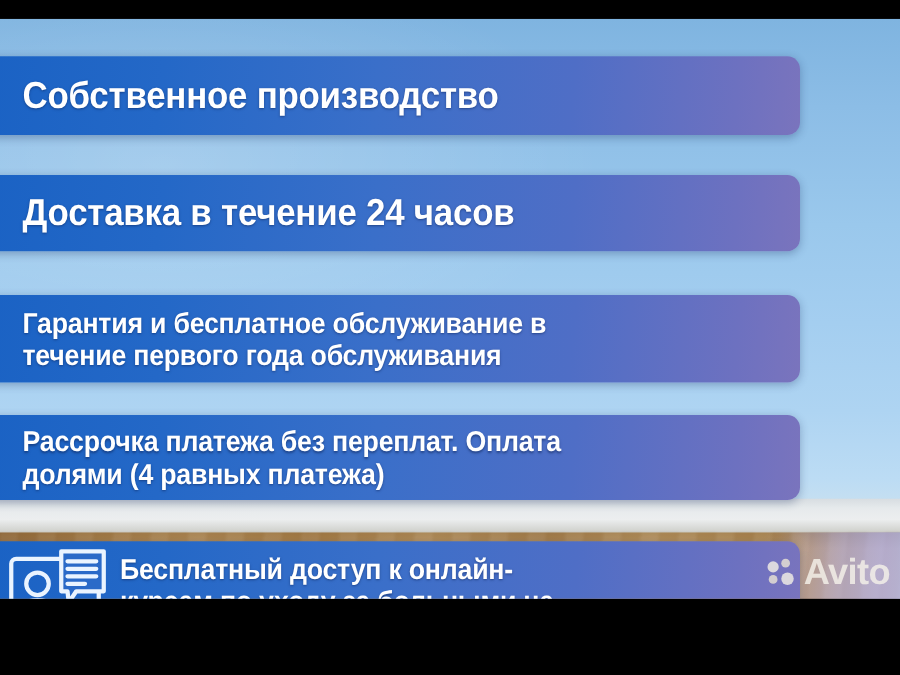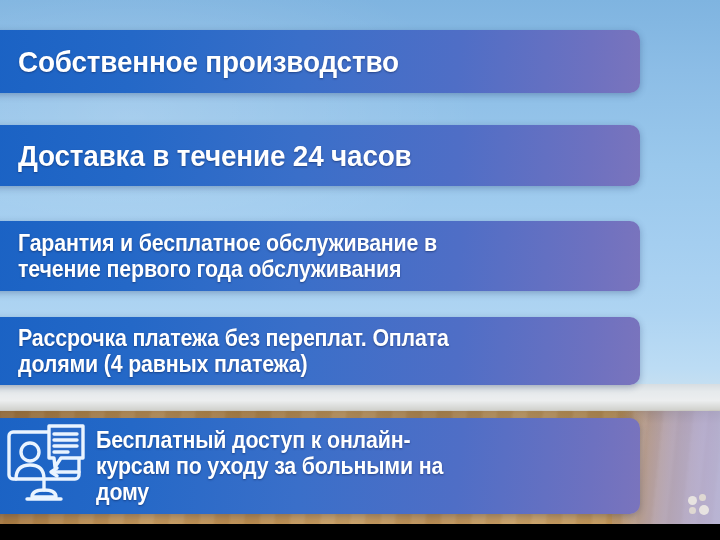--- a/index.html
+++ b/index.html
@@ -3,23 +3,24 @@
 <meta charset="utf-8">
 <style>
   html, body {
     margin: 0;
     padding: 0;
     background: #000;
   }
   #stage {
     position: relative;
     width: 720px;
-    height: 524px;
+    height: 464px;
     overflow: hidden;
     font-family: "Liberation Sans", "DejaVu Sans", sans-serif;
+    margin-top: 15px;
   }
 
   
   .bg-wall {
     position: absolute;
     left: 0; top: 0;
     width: 720px; height: 392px;
     background: linear-gradient(180deg,
         #7fb4e0 0%,
         #8cbde6 18%,
@@ -211,15 +212,16 @@
 дому</div>
   </div>
 
   <div class="watermark">
     <div class="wm-dots">
       <i class="wm-d1"></i>
         <i class="wm-d2"></i>
         <i class="wm-d3"></i>
         <i class="wm-d4"></i>
     </div>
+    <div class="wm-text">Avito</div>
   </div>
 
 </div>
 
 </body></html>

